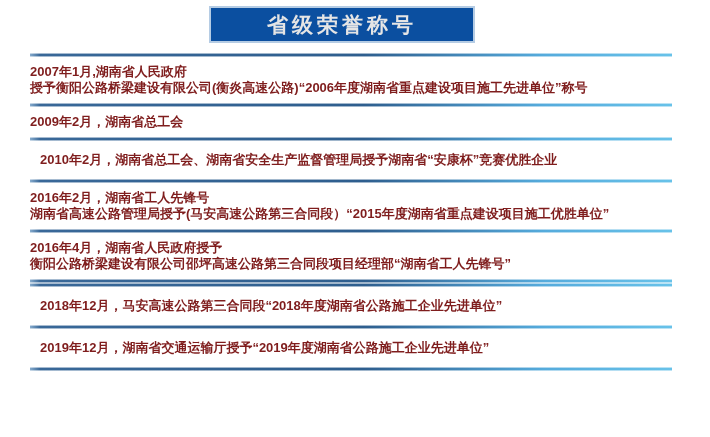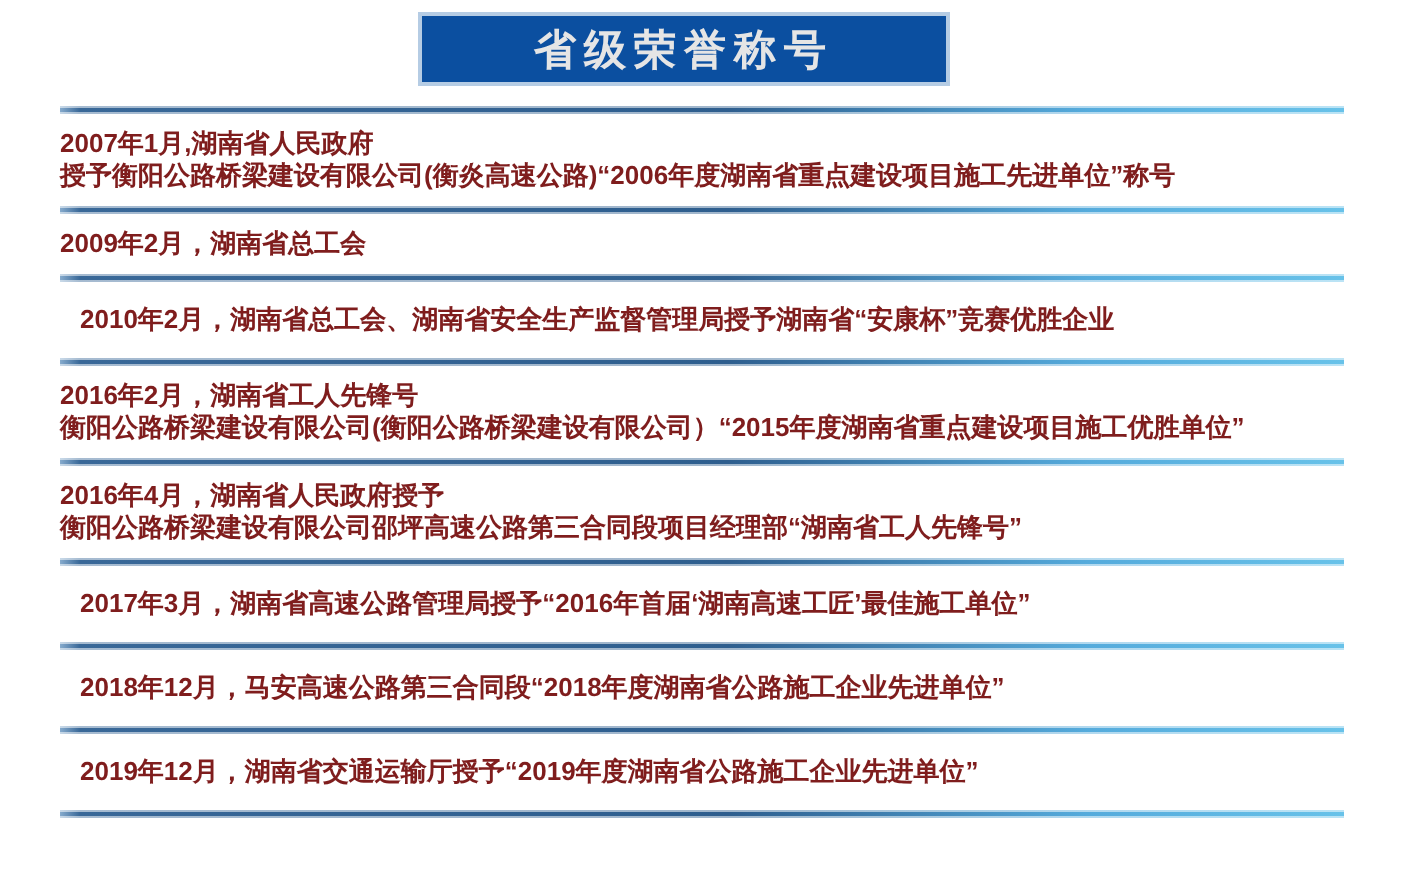--- a/index.html
+++ b/index.html
@@ -80,35 +80,32 @@
     <div class="divider"></div>
 
     <div class="entry one">
       <div class="entry-line">2010年2月，湖南省总工会、湖南省安全生产监督管理局授予湖南省“安康杯”竞赛优胜企业</div>
     </div>
 
     <div class="divider"></div>
 
     <div class="entry two">
       <div class="entry-line">2016年2月，湖南省工人先锋号</div>
-      <div class="entry-line">衡阳公路桥梁建设有限公司(衡阳公路桥梁建设有限公司）“2015年度湖南省重点建设项目施工优胜单位”</div>
+      <div class="entry-line">湖南省高速公路管理局授予(马安高速公路第三合同段）“2015年度湖南省重点建设项目施工优胜单位”</div>
     </div>
 
     <div class="divider"></div>
 
     <div class="entry two">
       <div class="entry-line">2016年4月，湖南省人民政府授予</div>
       <div class="entry-line">衡阳公路桥梁建设有限公司邵坪高速公路第三合同段项目经理部“湖南省工人先锋号”</div>
     </div>
 
     <div class="divider"></div>
 
-    <div class="entry one">
-      <div class="entry-line">2017年3月，湖南省高速公路管理局授予“2016年首届‘湖南高速工匠’最佳施工单位”</div>
-    </div>
 
     <div class="divider"></div>
 
     <div class="entry one">
       <div class="entry-line">2018年12月，马安高速公路第三合同段“2018年度湖南省公路施工企业先进单位”</div>
     </div>
 
     <div class="divider"></div>
 
     <div class="entry one">

